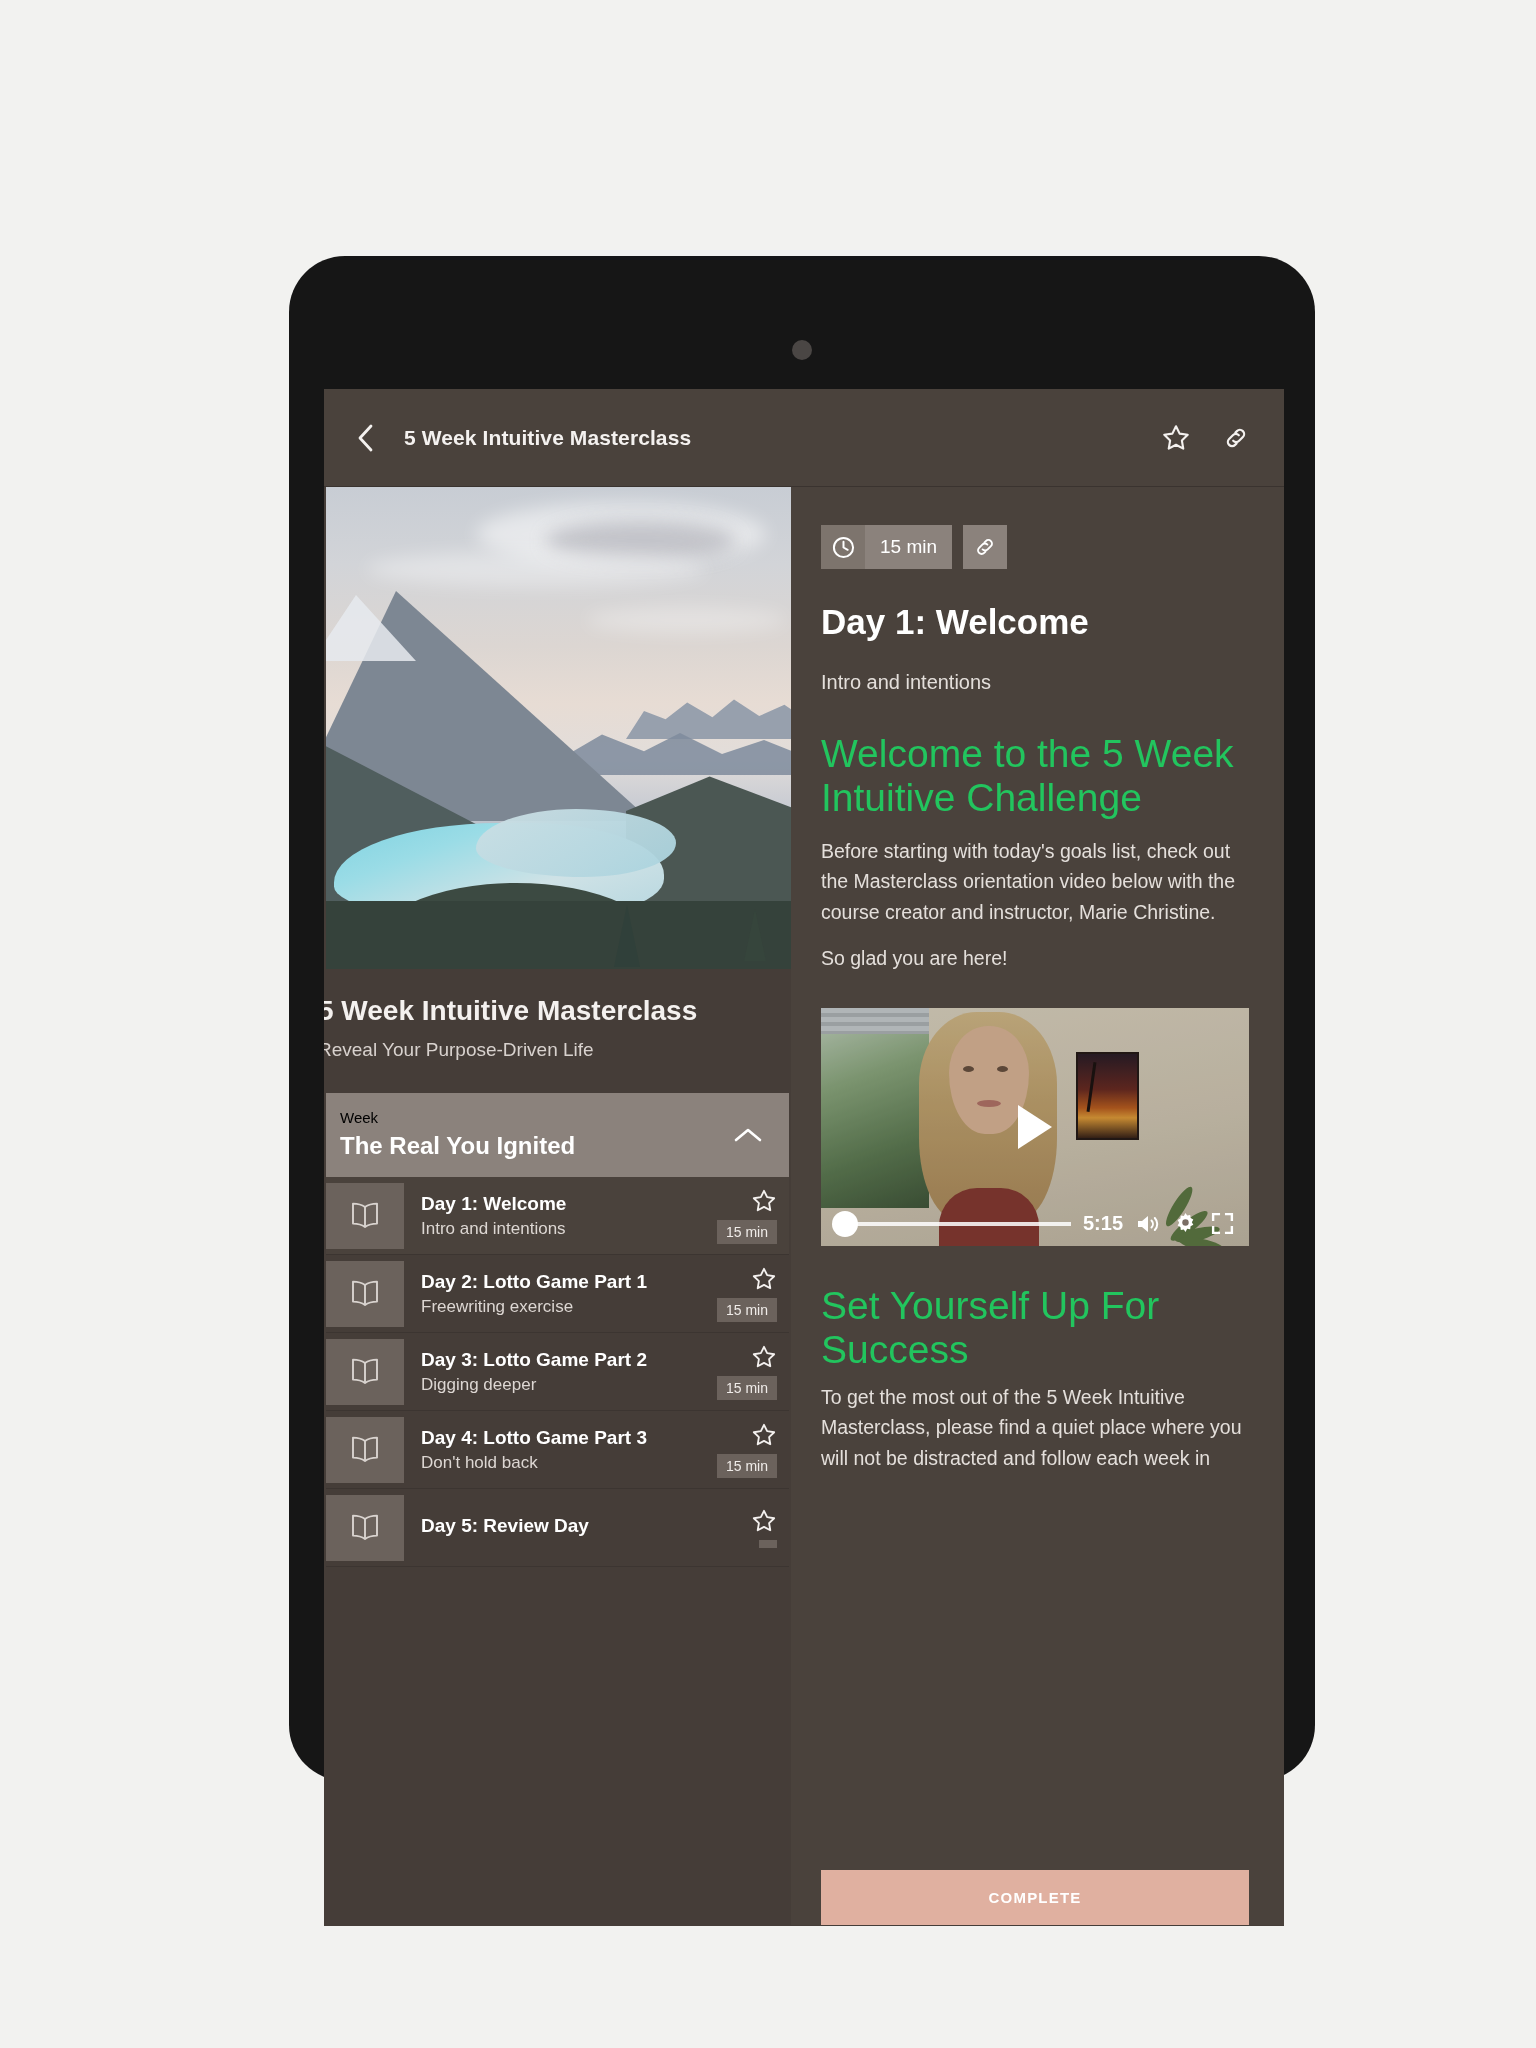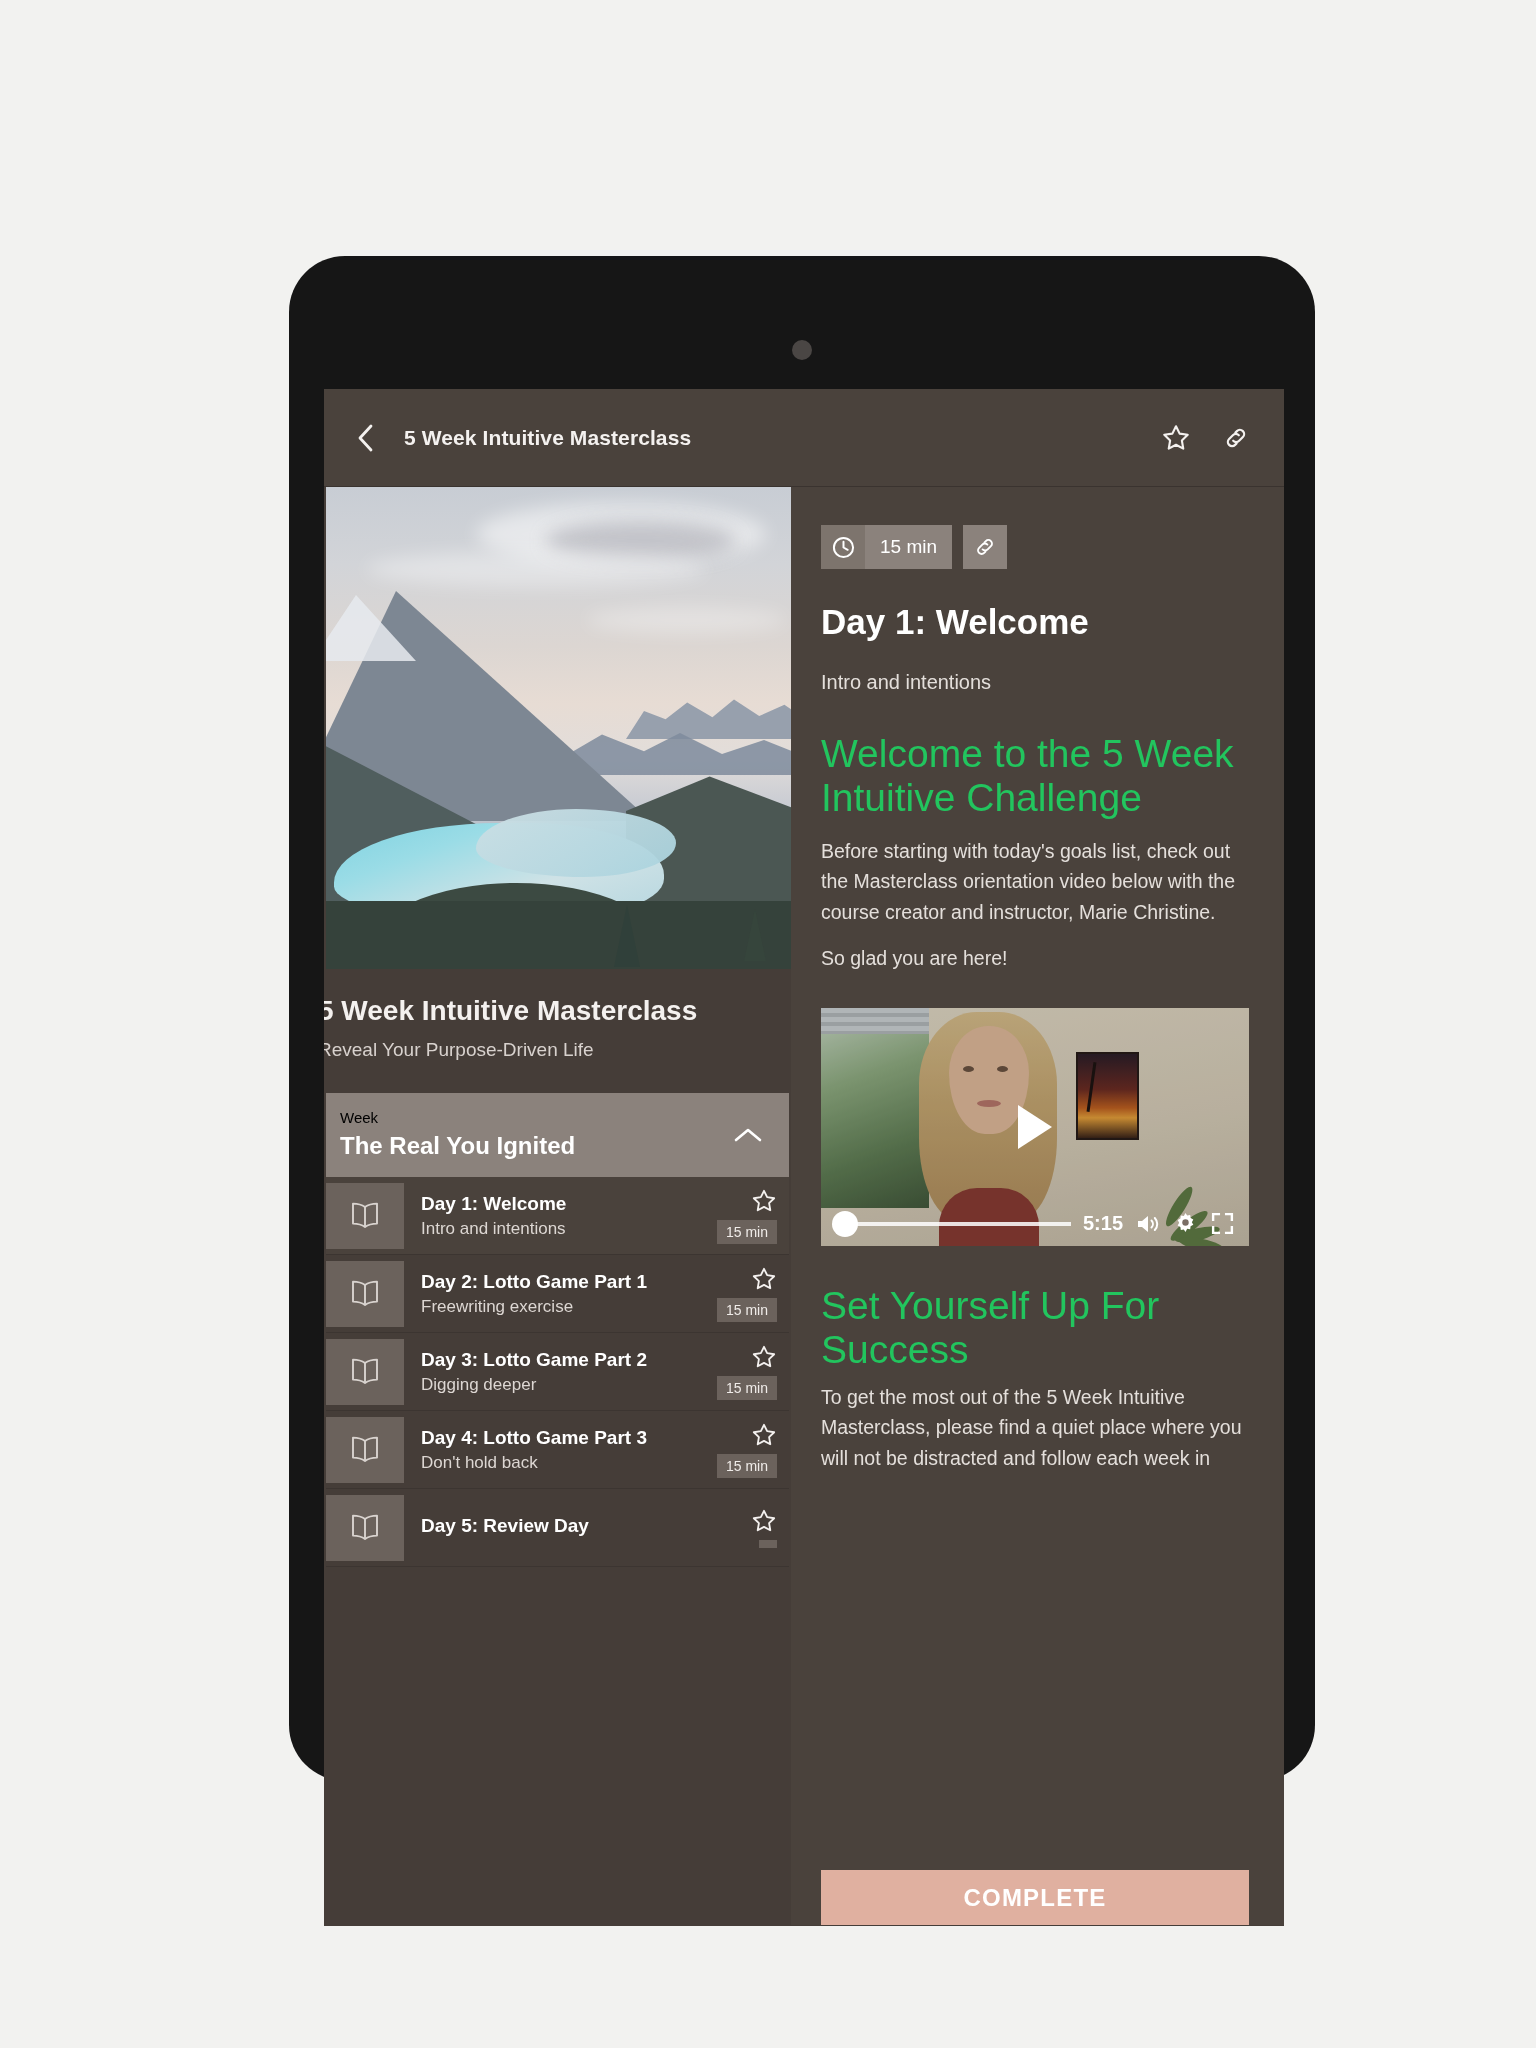--- a/index.html
+++ b/index.html
@@ -321,21 +321,21 @@
   .vid-ic{display:flex;align-items:center;justify-content:center;}
 
   .complete-btn{
     position:absolute;left:30px;bottom:0;
     width:428px;height:55px;
     background:#e0b0a0;
     display:flex;align-items:center;justify-content:center;
     border:none;cursor:pointer;
   }
   .complete-label{
-    color:#ffffff;font-size:24px;font-weight:bold;letter-spacing:1.2px;
+    color:#ffffff;font-size:15px;font-weight:bold;letter-spacing:1.2px;
   }
 </style>
 </head>
 <body>
 
 <div class="stage">
   <div class="tablet">
     <div class="camera"></div>
 
     <div class="screen">

